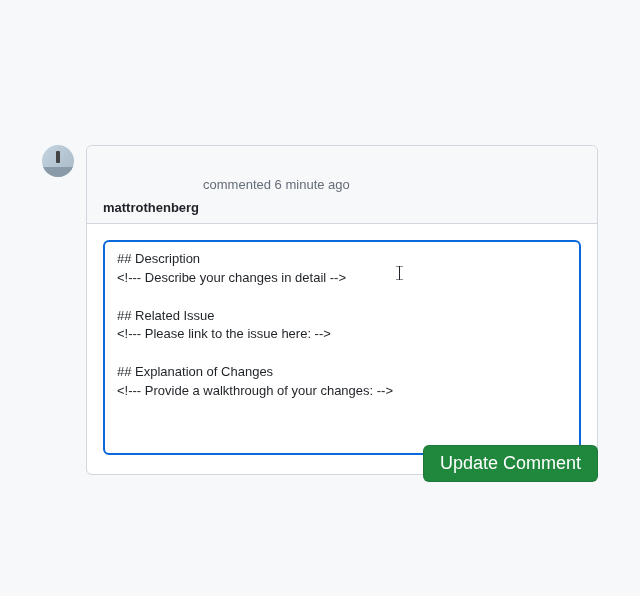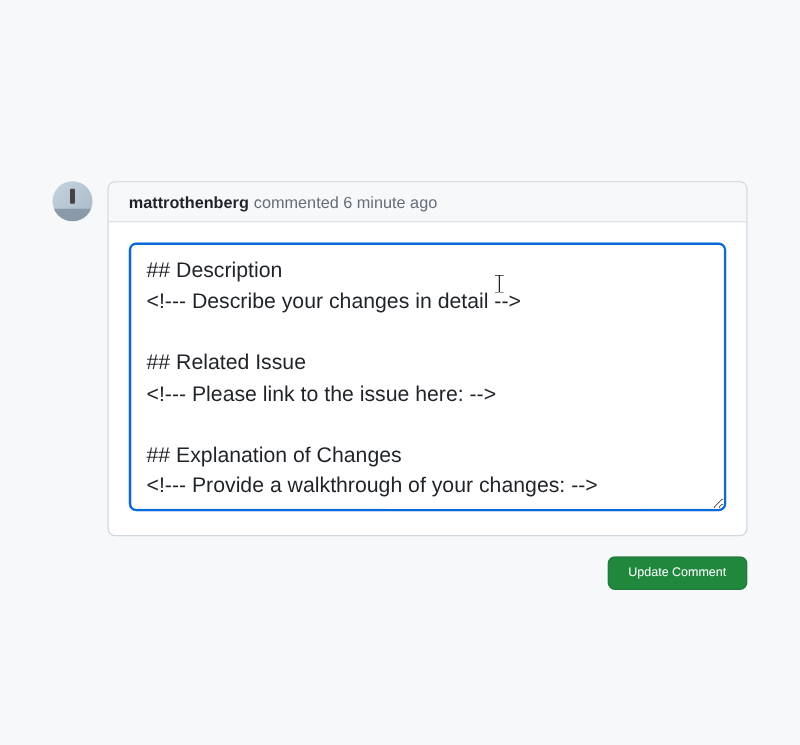--- a/index.html
+++ b/index.html
@@ -67,38 +67,39 @@
       padding: 8px 16px;
       border-radius: 6px 6px 0 0;
       font-size: 13px;
       display: flex;
       align-items: center;
       gap: 4px;
     }
     .username {
       font-weight: 600;
       color: #1f2328;
+      margin-top: 46px;
     }
     .commented-text {
       color: #656d76;
     }
     .comment-body {
       padding: 16px;
     }
     .textarea-wrapper {
       position: relative;
     }
     .comment-textarea {
       width: 100%;
       min-height: 215px;
       padding: 8px 12px;
       border: 2px solid #0969da;
       border-radius: 6px;
       font-family: -apple-system, BlinkMacSystemFont, "Segoe UI", Helvetica, Arial, sans-serif;
-      font-size: 17px;
+      font-size: 13px;
       line-height: 1.45;
       color: #1f2328;
       resize: vertical;
       outline: none;
       background: #ffffff;
     }
     .text-cursor {
       position: absolute;
       top: 26px;
       left: 293px;
@@ -113,21 +114,21 @@
       position: absolute;
       top: 445px;
       right: 42px;
     }
     .update-btn {
       background: #1f883d;
       color: #ffffff;
       border: 1px solid rgba(31, 35, 40, 0.15);
       border-radius: 6px;
       padding: 7px 16px;
-      font-size: 10px;
+      font-size: 18px;
       font-weight: 500;
       cursor: pointer;
       font-family: inherit;
     }
   </style>
 </head>
 <body>
 
 <div class="comment-container">
   <div class="avatar"></div>

